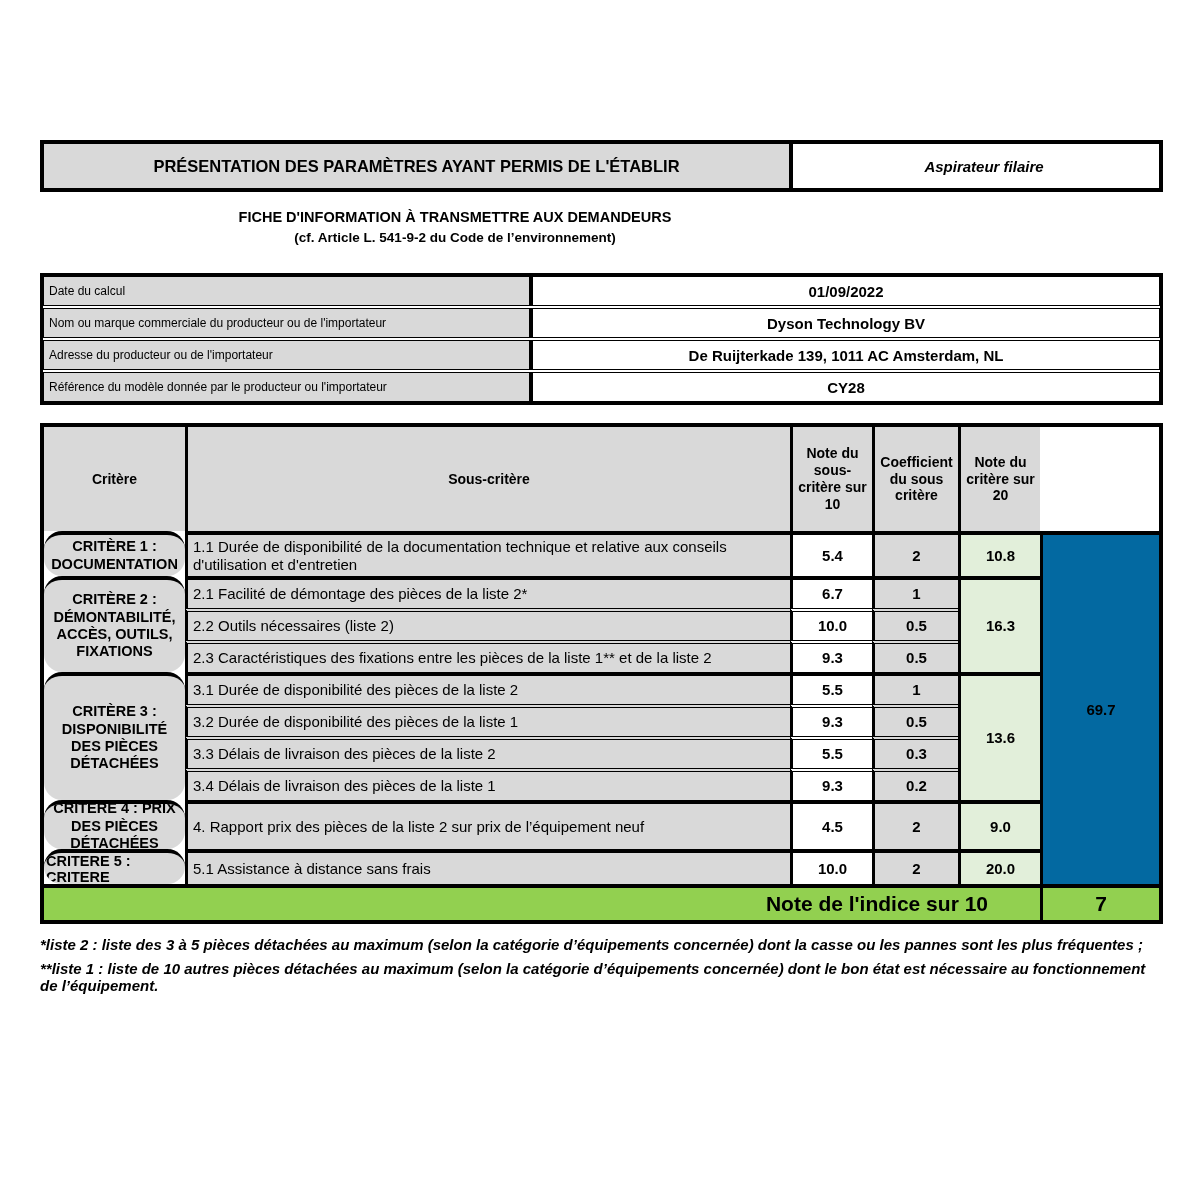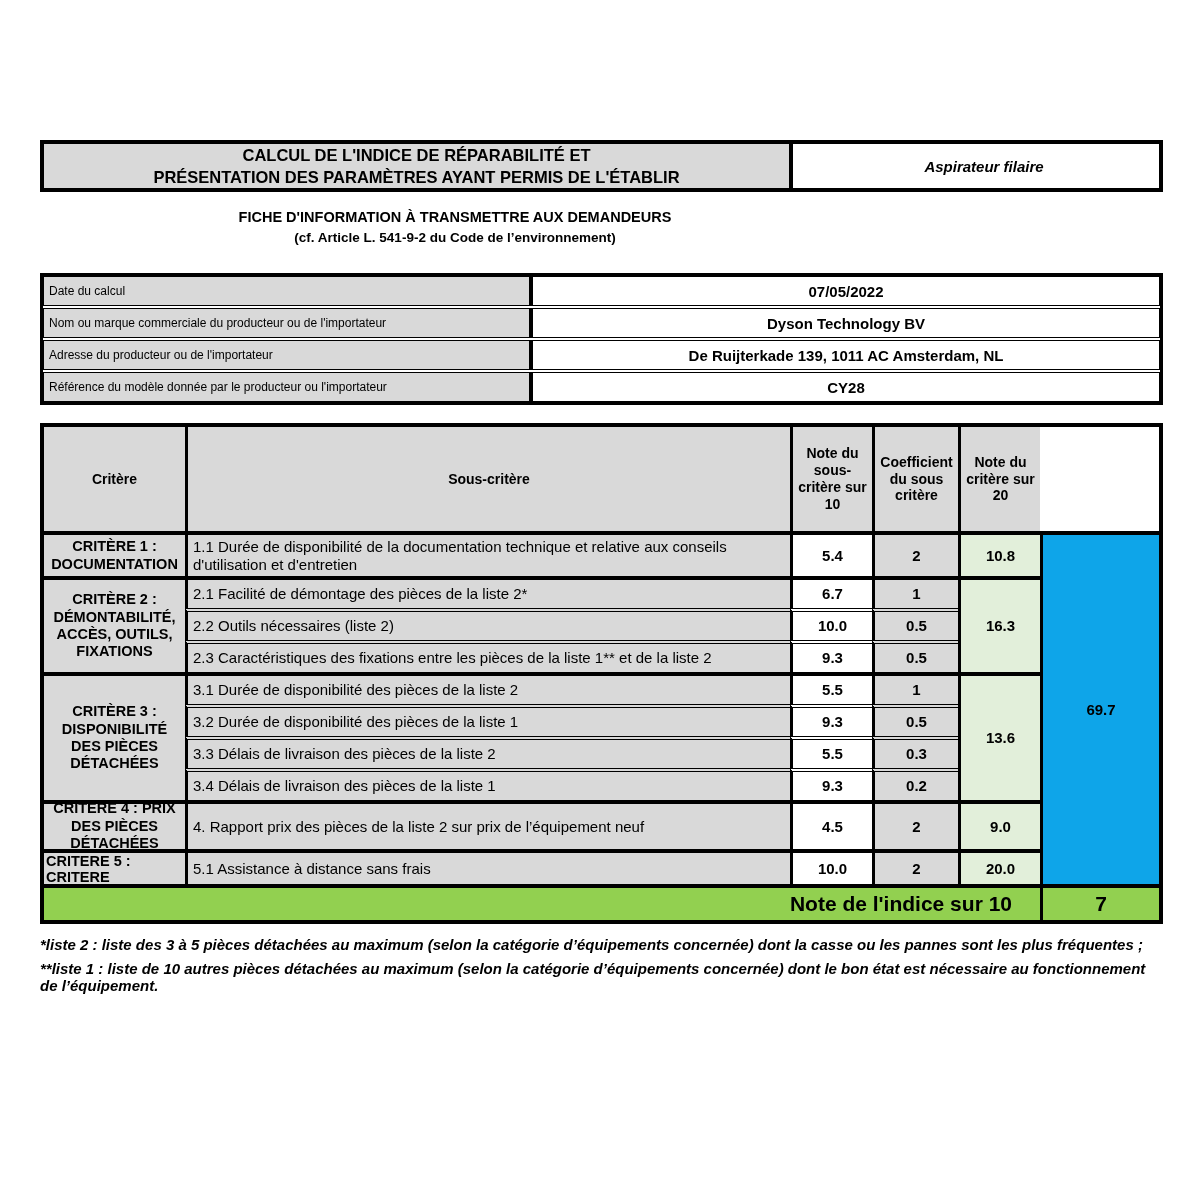--- a/index.html
+++ b/index.html
@@ -33,55 +33,54 @@
   .ctable { margin-top: 18px; border: 4px solid #000; background: #fff;
     display: grid;
     grid-template-columns: 141px 605px 82px 86px 82px 119px;
     grid-template-rows: 104px 45px 32px 32px 32px 32px 32px 32px 32px 49px 35px 36px; }
   .cell { display: flex; align-items: center; justify-content: center;
     font-size: 15px; line-height: 1.2; overflow: hidden; }
   .bl { border-left: 3px solid #000; text-align: center; }
   .bt4 { border-top: 4px solid #000; }
   .btd { border-top: 4px double #000; }
   .hdr { background: #d9d9d9; font-weight: bold; text-align: center; font-size: 14px; padding: 2px; }
-  .crit { background: #d9d9d9; font-weight: bold; text-align: center; padding: 1px 2px; font-size: 14.5px; }
+  .crit { background: #d9d9d9; font-weight: bold; text-align: center; padding: 1px 2px; font-size: 14.5px; border-radius: 18px; }
   .crit-left { justify-content: flex-start; text-align: left; align-items: flex-start; line-height: 1.1; }
   .sub { background: #d9d9d9; justify-content: flex-start; text-align: left; padding: 2px 6px 2px 5px; }
   .n10 { background: #ffffff; font-weight: bold; }
   .coef { background: #d9d9d9; font-weight: bold; }
   .n20 { background: #e2efda; font-weight: bold; }
-  .tot { background: #0ea5e9; font-weight: bold; }
+  .tot { background: #0369a1; font-weight: bold; }
   .green { background: #92d050; font-weight: bold; font-size: 21px; }
-  .green-label { justify-content: flex-end; padding-right: 28px; }
+  .green-label { justify-content: flex-end; padding-right: 52px; }
 
   
   .footnote { margin-top: 12px; font-style: italic; font-weight: 600; font-size: 15px; }
   .footnote + .footnote { margin-top: 7px; }
 </style>
 </head>
 <body>
 
 <div class="page">
 
   <div class="title-banner">
     <div class="title-left">
-      <div>CALCUL DE L'INDICE DE RÉPARABILITÉ ET</div>
       <div>PRÉSENTATION DES PARAMÈTRES AYANT PERMIS DE L'ÉTABLIR</div>
     </div>
     <div class="title-right">Aspirateur filaire</div>
   </div>
 
   <div class="subtitle">
     <div class="l1">FICHE D'INFORMATION À TRANSMETTRE AUX DEMANDEURS</div>
     <div class="l2">(cf. Article L. 541-9-2 du Code de l’environnement)</div>
   </div>
 
   <div class="info-table">
     <div class="info-label">Date du calcul</div>
-    <div class="info-value">07/05/2022</div>
+    <div class="info-value">01/09/2022</div>
     <div class="info-label">Nom ou marque commerciale du producteur ou de l'importateur</div>
     <div class="info-value">Dyson Technology BV</div>
     <div class="info-label">Adresse du producteur ou de l'importateur</div>
     <div class="info-value">De Ruijterkade 139, 1011 AC Amsterdam, NL</div>
     <div class="info-label">Référence du modèle donnée par le producteur ou l'importateur</div>
     <div class="info-value">CY28</div>
   </div>
 
   <div class="ctable">
 

